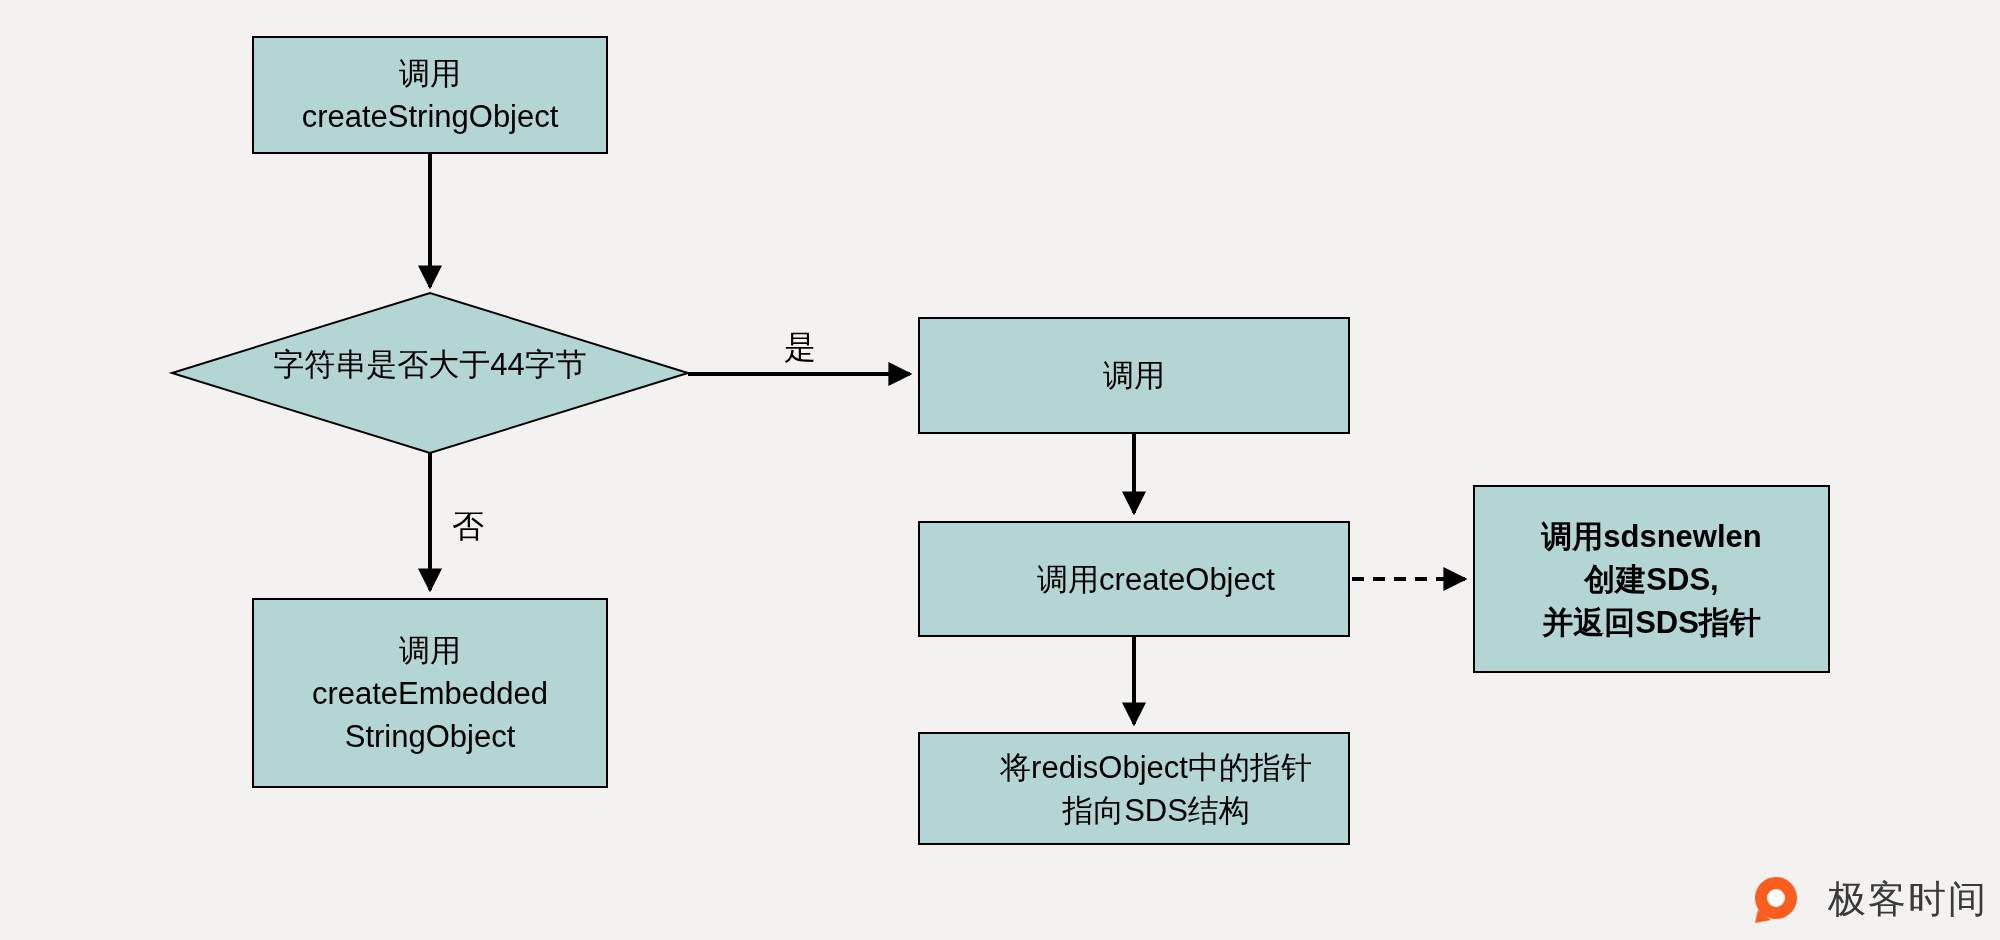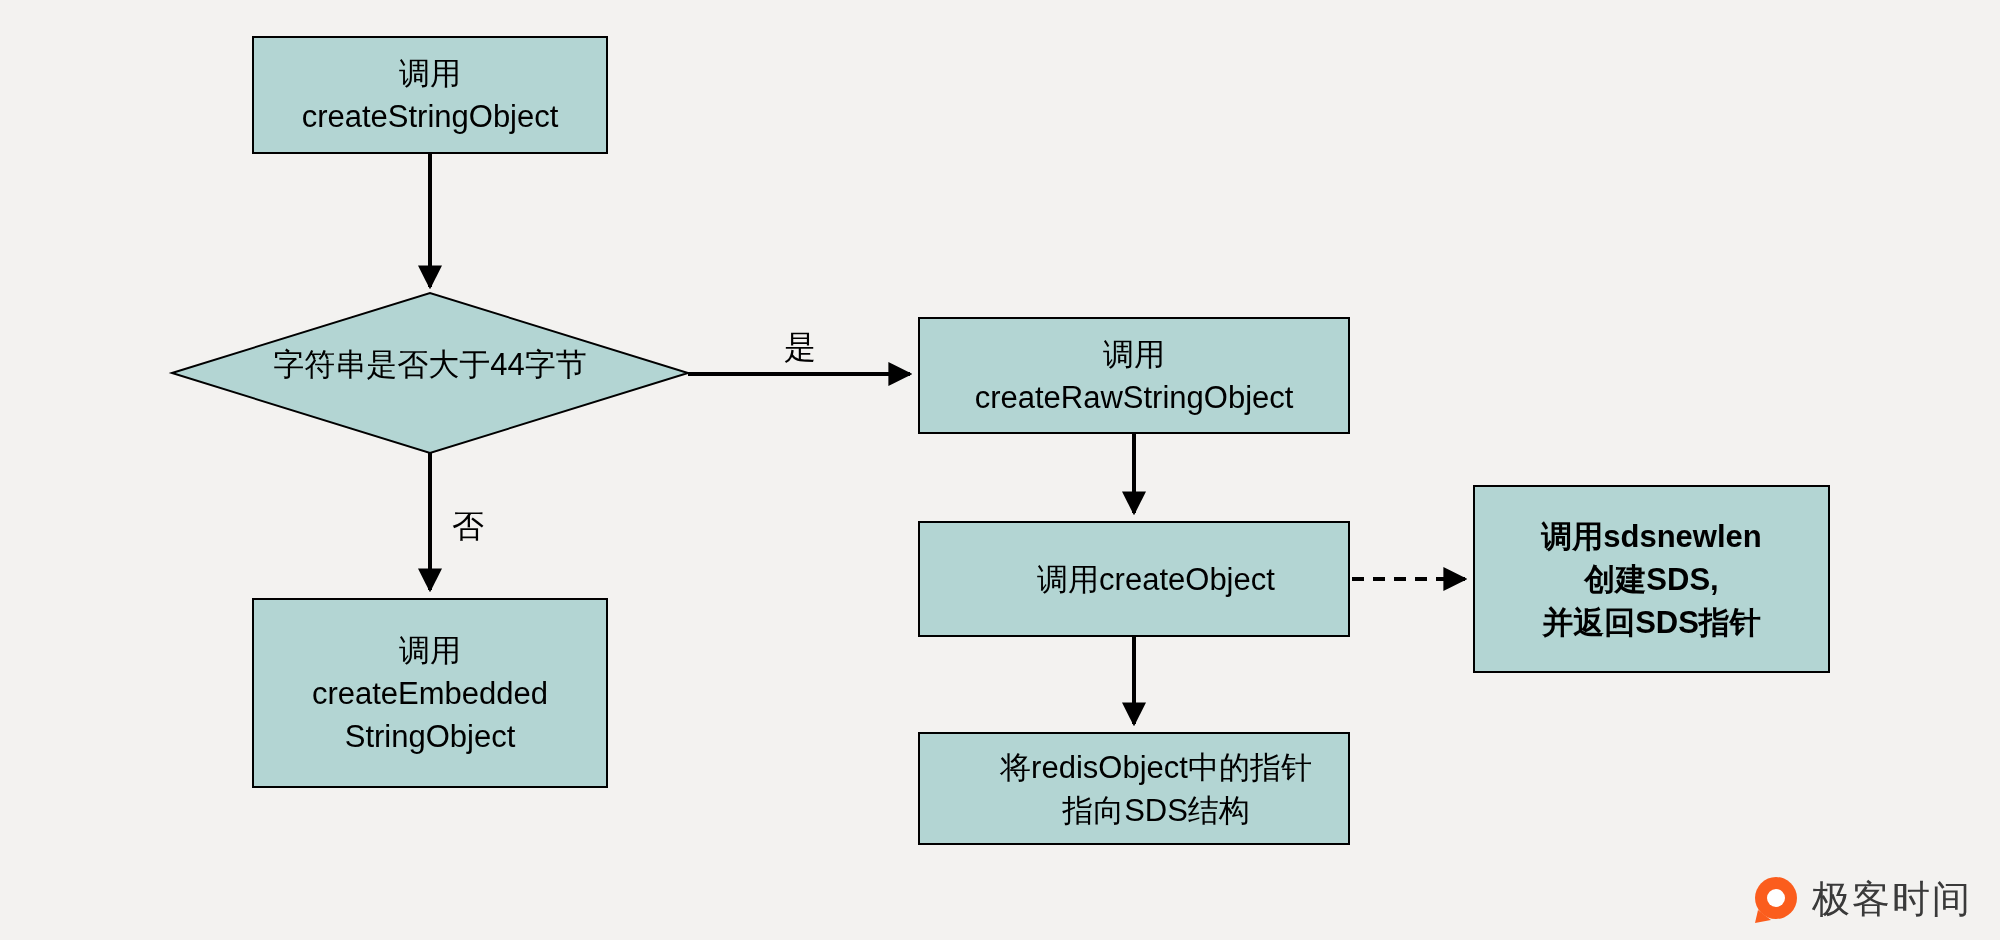--- a/index.html
+++ b/index.html
@@ -43,21 +43,21 @@
   .node-raw-string      { left: 918px;  top: 317px; width: 432px; height: 117px; }
   .node-embedded        { left: 252px;  top: 598px; width: 356px; height: 190px; }
   .node-create-object   { left: 918px;  top: 521px; width: 432px; height: 116px; padding-left: 44px; }
   .node-sdsnewlen       { left: 1473px; top: 485px; width: 357px; height: 188px; font-weight: bold; }
   .node-redis-pointer   { left: 918px;  top: 732px; width: 432px; height: 113px; padding-left: 44px; }
   .brand {
     position: absolute;
     left: 1750px; top: 874px;
     display: flex;
     align-items: center;
-    gap: 12px;
+    gap: 28px;
   }
   .brand-text {
     font-size: 38px;
     color: #3a3a3a;
     letter-spacing: 2px;
   }
 </style>
 </head>
 <body>
 
@@ -91,21 +91,20 @@
   </div>
 
   <div class="diamond-label">字符串是否大于44字节</div>
 
   <div class="edge-label yes">是</div>
 
   <div class="edge-label no">否</div>
 
   <div class="box node-raw-string">
     <div>调用</div>
-    <div>createRawStringObject</div>
   </div>
 
   <div class="box node-embedded">
     <div>调用</div>
     <div>createEmbedded</div>
     <div>StringObject</div>
   </div>
 
   <div class="box node-create-object">
     <div>调用createObject</div>

